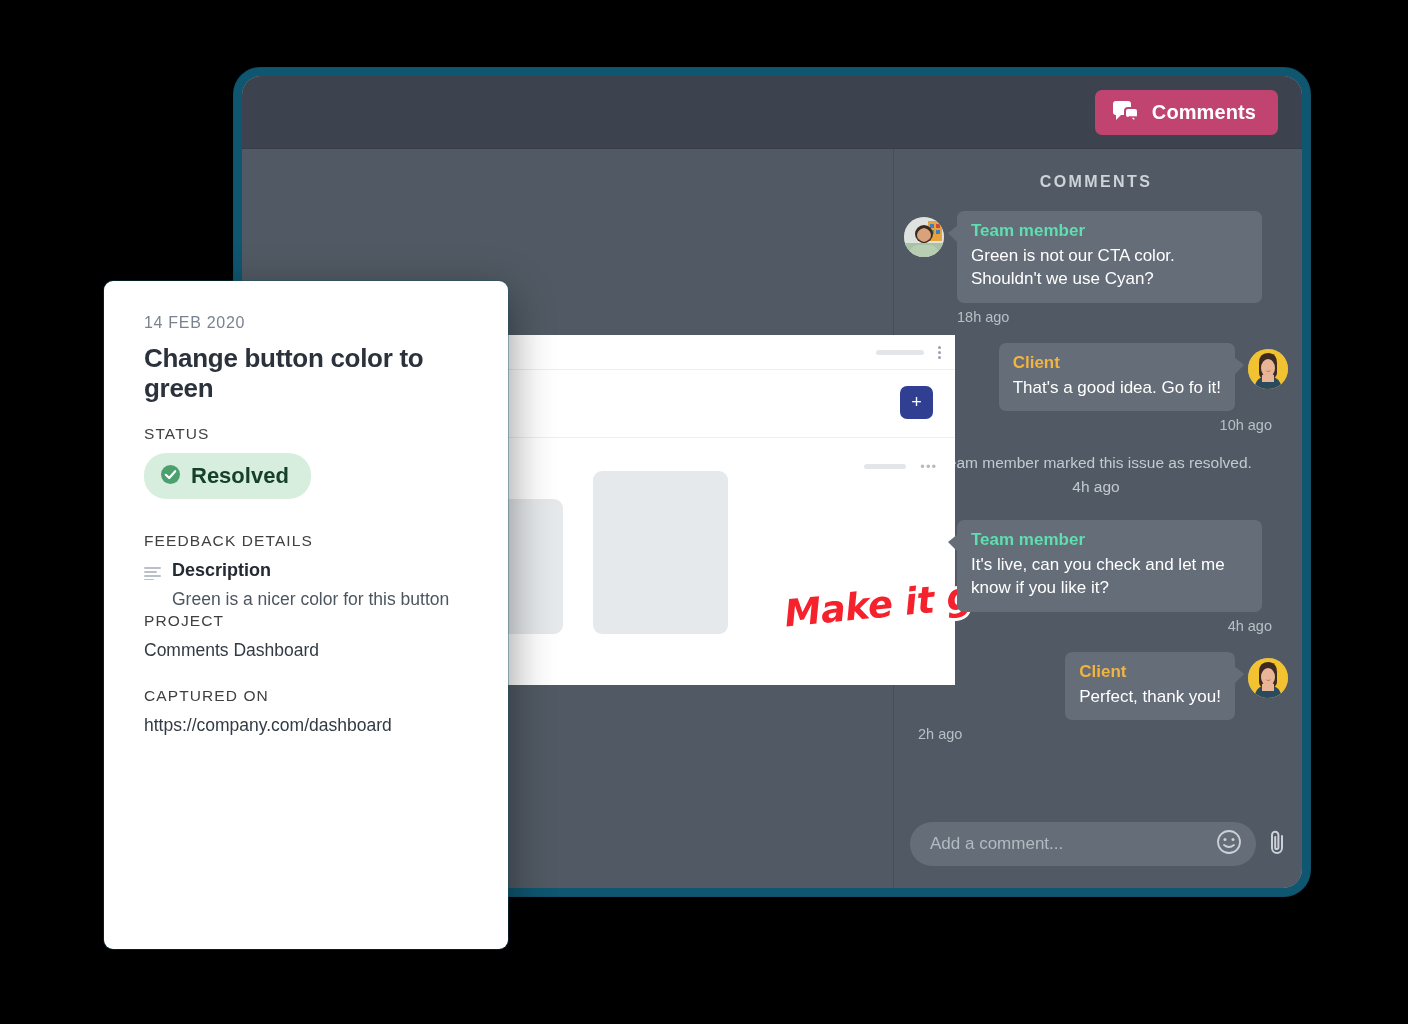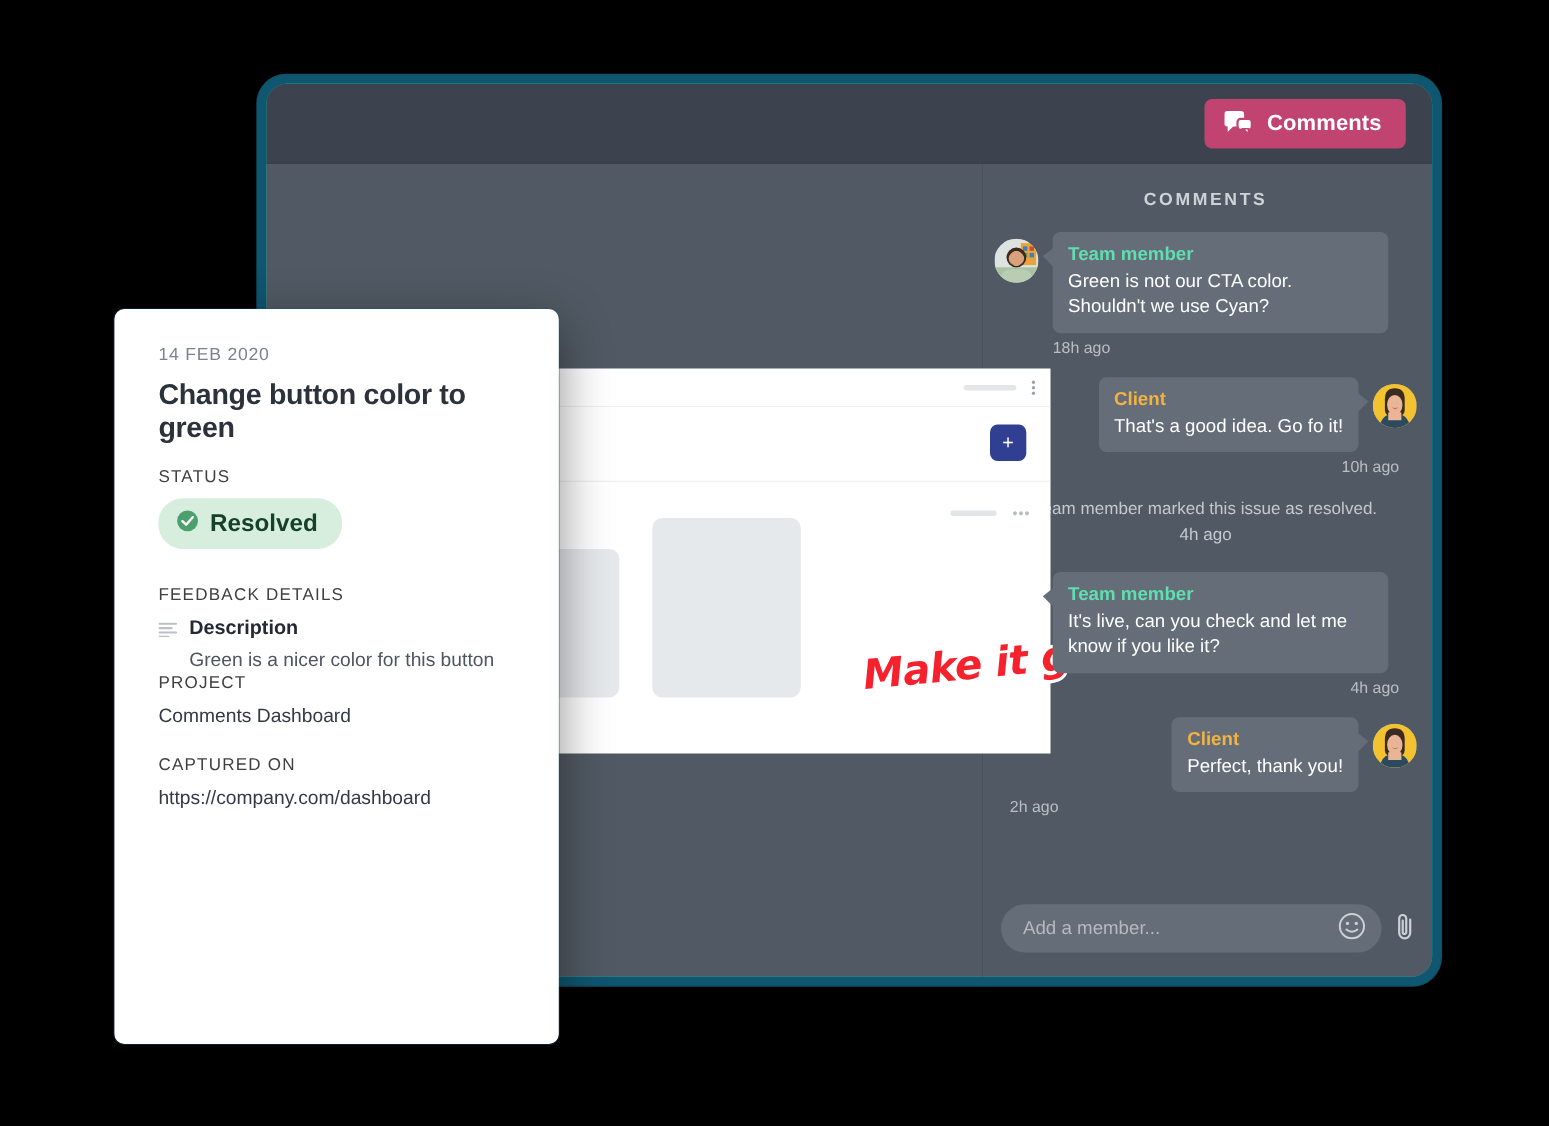--- a/index.html
+++ b/index.html
@@ -21,21 +21,21 @@
     width: 1076px;
     height: 828px;
     background: #0f5671;
     border-radius: 26px;
     padding: 8px;
     box-shadow: 0 0 0 1px #124f66, 0 10px 36px rgba(0,0,0,0.55);
   }
   .device-screen {
     width: 100%;
     height: 100%;
-    background: #14b8a6;
+    background: #a3a3a3;
     border-radius: 19px;
     overflow: hidden;
     position: relative;
     display: flex;
     flex-direction: column;
   }
 
   
   .topbar {
     height: 73px;
@@ -451,21 +451,21 @@
                 <path d="M14 26 Q20 24 26 26 L26 33 L14 33 Z" fill="#e8b596"></path>
                 <path d="M17 21 Q20 23 23 21 Q21 25 17 21 Z" fill="#c8705f"></path>
               </svg>
             </div>
           </div>
           <div class="timestamp flush-left">2h ago</div>
         </div>
 
         <div class="composer">
           <div class="composer-field">
-            <span class="composer-placeholder">Add a member...</span>
+            <span class="composer-placeholder">Add a comment...</span>
             <span>
               <svg width="26" height="26" viewBox="0 0 26 26">
                 <circle cx="13" cy="13" r="11" fill="none" stroke="#ccd1d7" stroke-width="1.8"></circle>
                 <circle cx="9" cy="10.5" r="1.5" fill="#ccd1d7"></circle>
                 <circle cx="17" cy="10.5" r="1.5" fill="#ccd1d7"></circle>
                 <path d="M8 16 Q13 20 18 16" fill="none" stroke="#ccd1d7" stroke-width="1.8" stroke-linecap="round"></path>
               </svg>
             </span>
           </div>
           <span>

